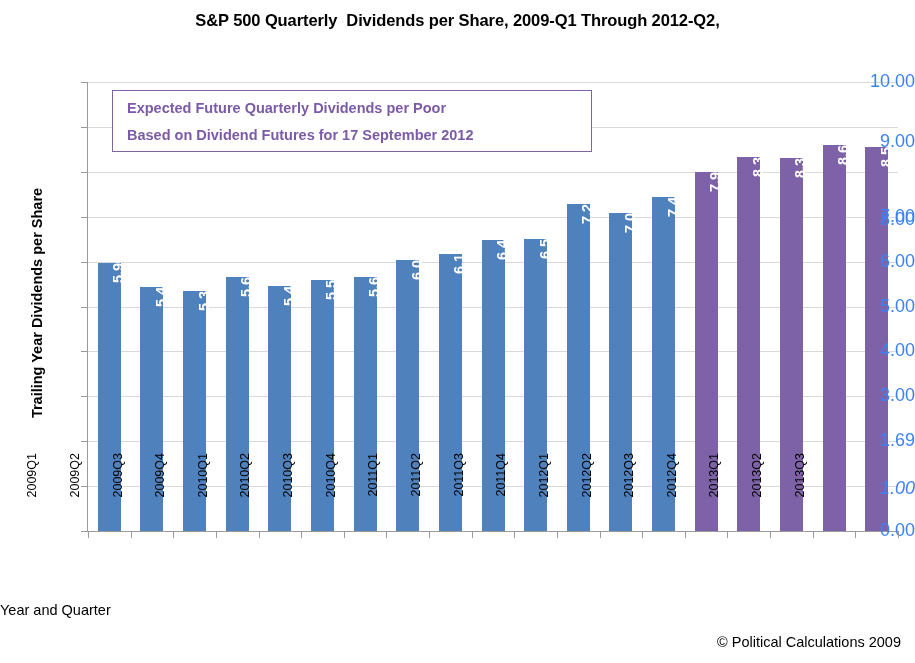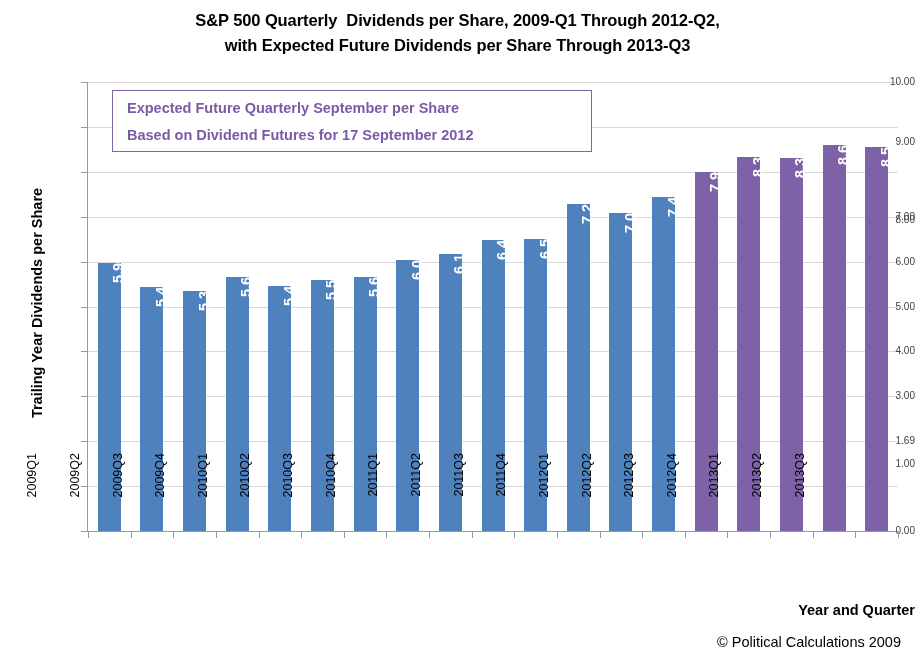--- a/index.html
+++ b/index.html
@@ -70,22 +70,22 @@
     left: 81px;
     width: 6px;
     height: 1px;
     background: #9a9a9a;
   }
   .y-tick-label {
     position: absolute;
     right: 0;
     width: 74px;
     text-align: right;
-    font-size: 10px;
-    color: #404040;
+    font-size: 18px;
+    color: #3b82f6;
     line-height: 13px;
   }
   #y-axis-title {
     position: absolute;
     left: -173px;
     top: 295px;
     width: 420px;
     text-align: center;
     font-size: 14.5px;
     font-weight: bold;
@@ -120,23 +120,23 @@
     white-space: nowrap;
     transform: rotate(-90deg);
     transform-origin: left top;
     text-align: right;
   }
   #x-axis-title {
     position: absolute;
     left: 0;
     top: 602px;
     width: 915px;
-    text-align: right;
-    font-size: 14.5px;
-    font-weight: bold;
+    text-align: left;
+    font-size: 14.5px;
+    font-weight: normal;
     color: #000000;
   }
 
   
   .bar {
     position: absolute;
     bottom: 0;
   }
   .bar .bar-value {
     position: absolute;
@@ -193,21 +193,20 @@
     white-space: nowrap;
   }
 </style>
 </head>
 <body>
 
 <div id="figure">
 
   <div id="chart-title">
     <span class="t-line">S&amp;P 500 Quarterly  Dividends per Share, 2009-Q1 Through 2012-Q2,</span>
-    <span class="t-line">with Expected Future Dividends per Share Through 2013-Q3</span>
   </div>
 
   <div id="y-axis-line"></div>
   <div id="x-axis-line"></div>
 
   <div id="y-axis-title">Trailing Year Dividends per Share</div>
 
   <div id="plot-area">
       <div class="gridline" style="top: 0px;"></div>
       <div class="gridline" style="top: 44.9px;"></div>
@@ -275,21 +274,21 @@
         <span class="bar-value" style="color: rgb(255, 255, 255);">8.60</span>
       </div>
       <div class="bar" style="left: 777.184px; width: 23px; height: 383.895px; background: rgb(126, 98, 168);">
         <span class="bar-value" style="color: rgb(255, 255, 255);">8.55</span>
       </div>
     </div>
 
   <div id="x-axis-title">Year and Quarter</div>
 
   <div id="annotation-box">
-    <span class="ann-line">Expected Future Quarterly September per Share</span>
+    <span class="ann-line">Expected Future Quarterly Dividends per Poor</span>
     <span class="ann-line">Based on Dividend Futures for 17 September 2012</span>
   </div>
 
   <div id="footer-copyright">© Political Calculations 2009</div>
 
 <div class="y-tick-mark" style="top: 82px;"></div>
     <div class="y-tick-label" style="top: 75px;">10.00</div>
     <div class="y-tick-mark" style="top: 126.9px;"></div>
     <div class="y-tick-label" style="top: 111px; margin-top: 24px;">9.00</div>
     <div class="y-tick-mark" style="top: 171.8px;"></div>
@@ -300,21 +299,21 @@
     <div class="y-tick-label" style="top: 254.6px;">6.00</div>
     <div class="y-tick-mark" style="top: 306.5px;"></div>
     <div class="y-tick-label" style="top: 299.5px;">5.00</div>
     <div class="y-tick-mark" style="top: 351.4px;"></div>
     <div class="y-tick-label" style="top: 344.4px;">4.00</div>
     <div class="y-tick-mark" style="top: 396.3px;"></div>
     <div class="y-tick-label" style="top: 389.3px;">3.00</div>
     <div class="y-tick-mark" style="top: 441.2px;"></div>
     <div class="y-tick-label" style="top: 434.2px;">1.69</div>
     <div class="y-tick-mark" style="top: 486.1px;"></div>
-    <div class="y-tick-label" style="top: 457px;">1.00</div>
+    <div class="y-tick-label" style="top: 482px; font-style: italic;">1.00</div>
     <div class="y-tick-mark" style="top: 531px;"></div>
     <div class="y-tick-label" style="top: 524px;">0.00</div>
     <div class="x-tick-mark" style="left: 88px;"></div>
     <div class="x-tick-label" style="left: 115.316px; margin-left: -90px;">2009Q1</div>
     <div class="x-tick-mark" style="left: 130.632px;"></div>
     <div class="x-tick-label" style="left: 157.947px; margin-left: -90px;">2009Q2</div>
     <div class="x-tick-mark" style="left: 173.263px;"></div>
     <div class="x-tick-label" style="left: 200.579px; margin-left: -90px;">2009Q3</div>
     <div class="x-tick-mark" style="left: 215.895px;"></div>
     <div class="x-tick-label" style="left: 243.211px; margin-left: -90px;">2009Q4</div>

